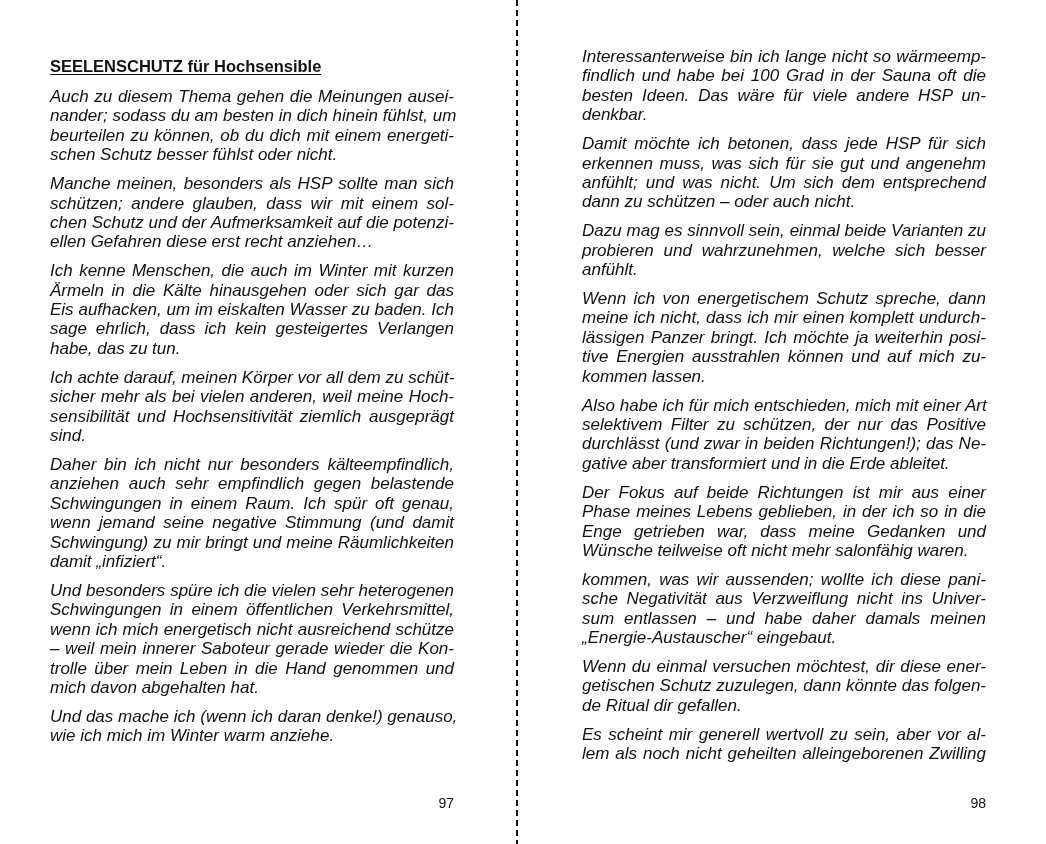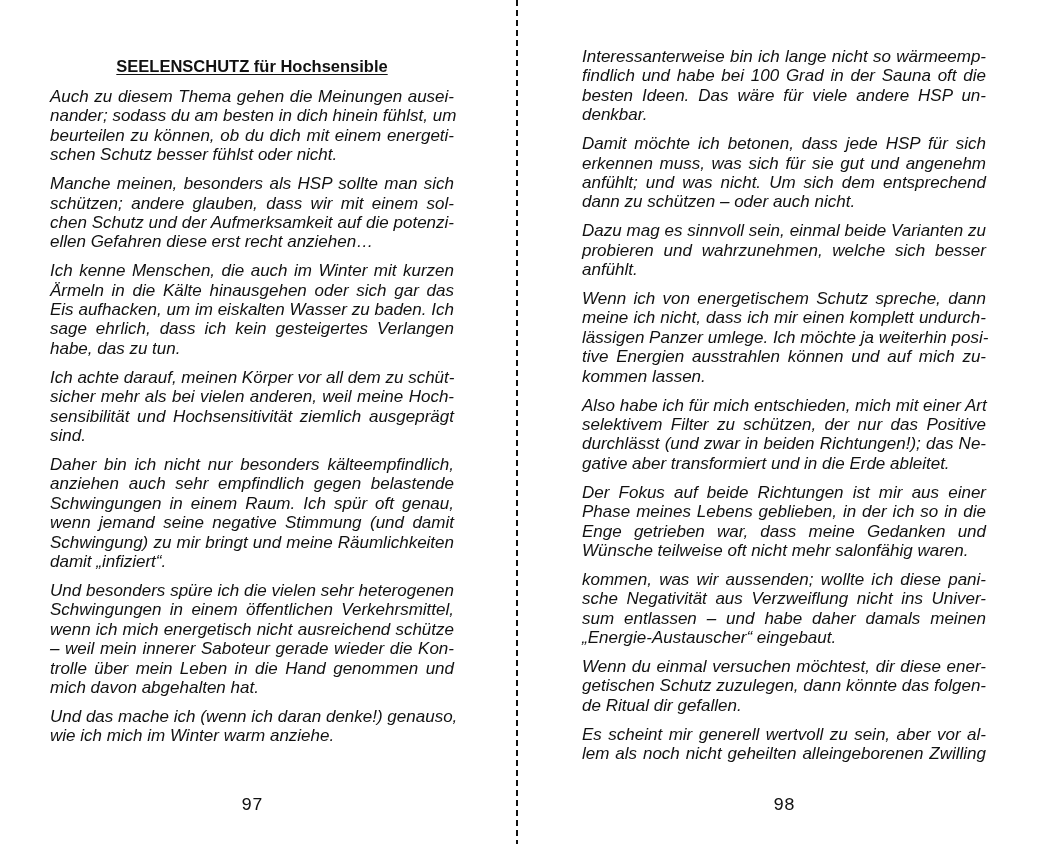--- a/index.html
+++ b/index.html
@@ -1,30 +1,30 @@
 <!DOCTYPE html>
 <html><head>
 <meta charset="utf-8">
 <style>
   html, body { margin: 0; padding: 0; background: #ffffff; }
   body { width: 1046px; height: 844px; position: relative; overflow: hidden;
          font-family: "Liberation Sans", sans-serif; color: #111111; }
   .page { position: absolute; top: 0; height: 844px; }
   .page-left { left: 50px; width: 404px; }
   .page-right { left: 582px; width: 404px; }
-  .title { position: absolute; top: 57px; left: 0; width: 404px; text-align: center;
+  .title { position: absolute; top: 57px; left: 0; width: 404px; text-align: left;
            font-weight: bold; font-size: 16.5px; text-decoration: underline; text-underline-offset: 2px; }
   .body-text { position: absolute; left: 0; width: 404px; font-size: 17px; line-height: 19.4px; font-style: italic; }
   .page-left .body-text { top: 87px; }
   .page-right .body-text { top: 47px; }
   .para { margin: 0 0 9.6px 0; }
   .line { display: block; text-align: justify; text-align-last: justify; white-space: nowrap; height: 19.4px; }
   .line.last { text-align-last: left; }
-  .page-num { position: absolute; top: 795px; left: 0; width: 404px; text-align: center;
-              font-family: Liberation Mono, monospace; font-size: 18px; }
+  .page-num { position: absolute; top: 795px; left: 0; width: 404px; text-align: right;
+              font-family: Liberation Sans, sans-serif; font-size: 14px; }
   .divider { position: absolute; left: 516px; top: 0; width: 2px; height: 844px;
              background: repeating-linear-gradient(to bottom, #111 0px, #111 6px, transparent 6px, transparent 10px); }
 </style>
 </head>
 <body>
 
 <div class="page page-left">
   <div class="title">SEELENSCHUTZ für Hochsensible</div>
   <div class="body-text" id="left-body">
       <p class="para">
@@ -93,21 +93,21 @@
         <span class="line last">dann zu schützen – oder auch nicht.</span>
       </p>
       <p class="para">
         <span class="line">Dazu mag es sinnvoll sein, einmal beide Varianten zu</span>
         <span class="line">probieren und wahrzunehmen, welche sich besser</span>
         <span class="line last">anfühlt.</span>
       </p>
       <p class="para">
         <span class="line">Wenn ich von energetischem Schutz spreche, dann</span>
         <span class="line">meine ich nicht, dass ich mir einen komplett undurch-</span>
-        <span class="line">lässigen Panzer umlege. Ich möchte ja weiterhin posi-</span>
+        <span class="line">lässigen Panzer bringt. Ich möchte ja weiterhin posi-</span>
         <span class="line">tive Energien ausstrahlen können und auf mich zu-</span>
         <span class="line last">kommen lassen.</span>
       </p>
       <p class="para">
         <span class="line">Also habe ich für mich entschieden, mich mit einer Art</span>
         <span class="line">selektivem Filter zu schützen, der nur das Positive</span>
         <span class="line">durchlässt (und zwar in beiden Richtungen!); das Ne-</span>
         <span class="line last">gative aber transformiert und in die Erde ableitet.</span>
       </p>
       <p class="para">

